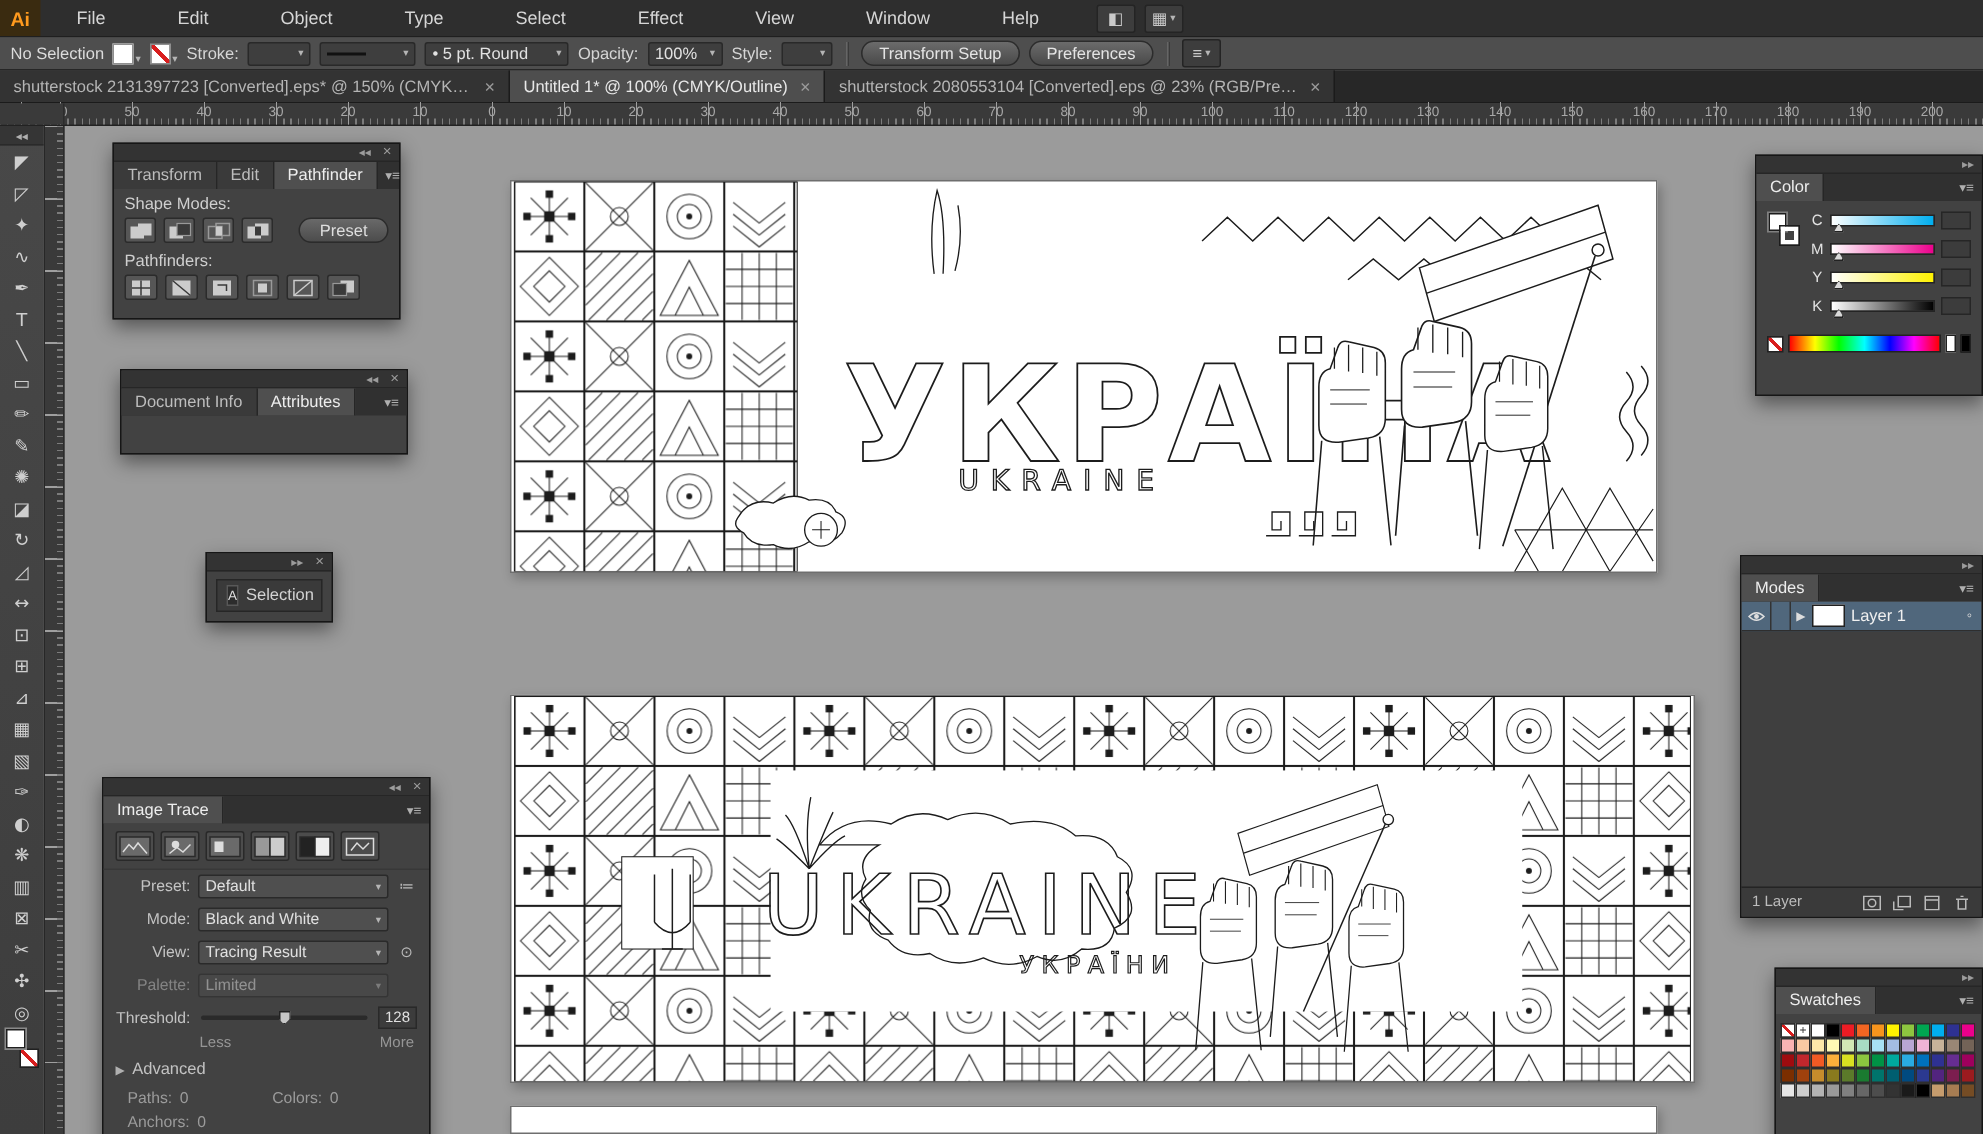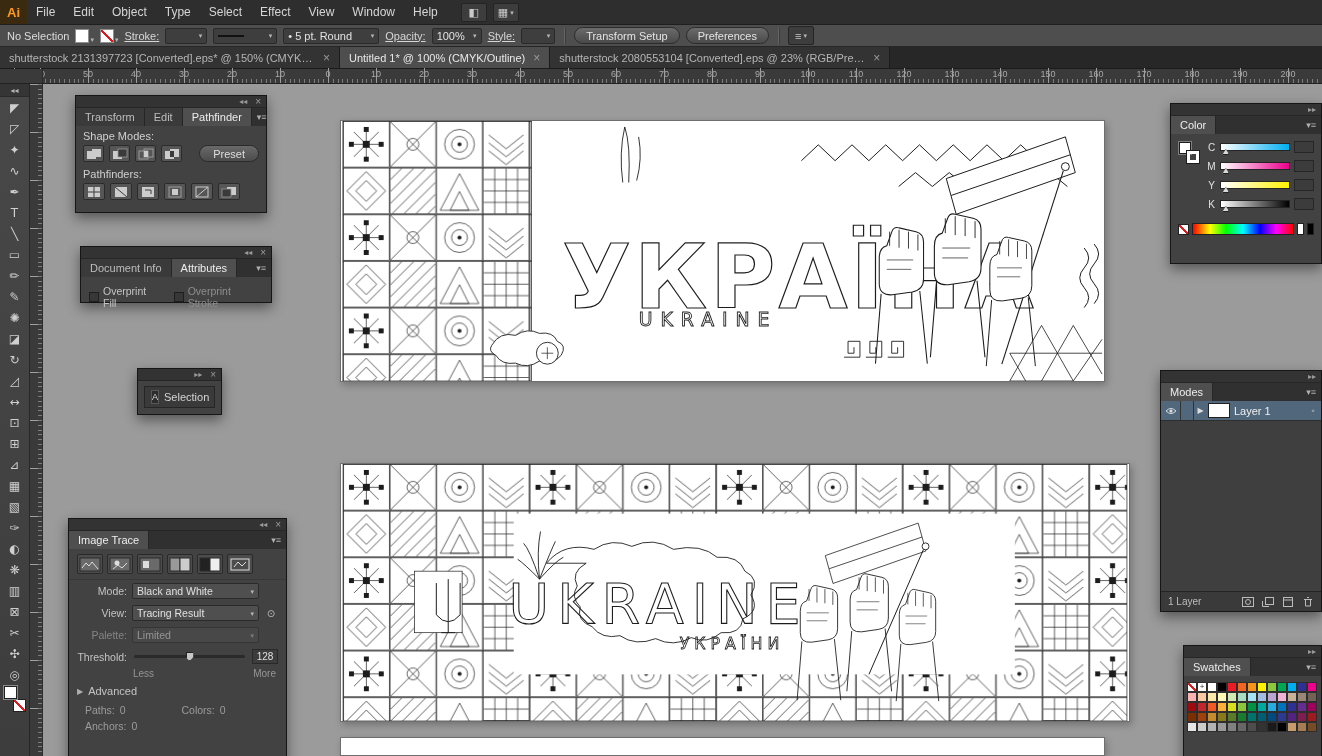--- a/index.html
+++ b/index.html
@@ -3,28 +3,28 @@
 <meta charset="utf-8">
 <style>
   *{box-sizing:border-box;margin:0;padding:0}
   body{margin:0;background:#1a1a1a;font-family:"Liberation Sans","DejaVu Sans",sans-serif}
   .app{position:relative;width:1322px;height:756px;overflow:hidden;background:#9b9b9b;cursor:default;user-select:none}
 
   
   .menubar{height:25px;background:#2e2e2e;border-bottom:1px solid #1f1f1f;display:flex;align-items:center}
   .ai-logo{width:27px;height:24px;background:#3a2b10;color:#ff9a1e;font-weight:bold;font-size:13px;display:flex;align-items:center;justify-content:center}
   .menu-items{display:flex;height:100%}
-  .menu-item{padding:0 9px;font-size:12px;color:#d6d6d6;display:flex;align-items:center}
+  .menu-item{padding:0 24px;font-size:12px;color:#d6d6d6;display:flex;align-items:center}
   .menubar-right{margin-left:14px;display:flex;gap:6px;align-items:center}
   .mb-iconbtn{height:19px;min-width:26px;padding:0 4px;background:#3d3d3d;border:1px solid #242424;border-radius:2px;color:#c9c9c9;font-size:11px;display:flex;align-items:center;justify-content:center;gap:2px}
   .dd-arrow{font-size:7px;color:#b5b5b5;line-height:1}
 
   
   .controlbar{height:22px;background:#4e4e4e;border-bottom:1px solid #262626;display:flex;align-items:center;padding:0 7px;gap:6px;font-size:11px;color:#dcdcdc}
-  .cb-link{text-decoration:underline;color:#d6d6d6}
+  .cb-link{color:#d6d6d6}
   .cb-select{height:16px;background:#3e3e3e;border:1px solid #292929;border-radius:2px;display:flex;align-items:center;justify-content:space-between;gap:5px;padding:0 4px;color:#e2e2e2}
   .cb-swatch{width:14px;height:14px;border:1px solid #8f8f8f;background:#fff}
   .cb-swatch.none{background:linear-gradient(45deg,#fff 42%,#d81e1e 42%,#d81e1e 58%,#fff 58%)}
   .swatch-dd{display:flex;align-items:flex-end;gap:1px}
   .cb-sep{width:1px;height:16px;background:#656565;margin:0 3px;box-shadow:1px 0 0 #3a3a3a}
   .ai-btn{height:17px;padding:0 11px;border-radius:9px;background:linear-gradient(#6b6b6b,#4a4a4a);border:1px solid #2c2c2c;color:#e4e4e4;font-size:11px;display:flex;align-items:center;white-space:nowrap}
   .line-preview{width:26px;height:2px;background:#111}
 
   
   .tabbar{height:22px;background:#272727;display:flex;align-items:stretch;border-bottom:1px solid #1b1b1b}
@@ -569,30 +569,20 @@
 
     <div class="panel" id="attributes">
       <div class="mini-bar">
         <span>◂◂</span>
         <span class="mini-close">×</span>
       </div>
       <div class="ptabs">
         <div style="display:contents"><div class="ptab">Document Info</div><div class="ptab active">Attributes</div></div>
         <div class="ptab-menu">▾≡</div>
       </div>
-      <div class="attr-body">
-          <label class="chk-item">
-          <span class="chk"></span>
-          <span>Overprint Fill</span>
-        </label>
-          <label class="chk-item">
-          <span class="chk"></span>
-          <span>Overprint Stroke</span>
-        </label>
-        </div>
     </div>
 
     <div class="panel" id="character">
       <div class="mini-bar">
         <span>▸▸</span>
         <span class="mini-close">×</span>
       </div>
       <div class="char-body">
         <div class="char-btn">
           <span class="char-icon">A</span>
@@ -643,20 +633,28 @@
             </svg>
           </div>
         <div class="it-iconbtn">
             <svg width="22" height="15">
               <rect x="2" y="2" width="18" height="11" fill="none" stroke="#ddd"></rect>
               <path d="M5,10 l4,-5 4,4 4,-4" stroke="#ddd" fill="none"></path>
             </svg>
           </div>
       </div>
       <div class="it-fields">
+          <div class="it-row">
+          <span class="it-label">Preset:</span>
+          <div class="it-select">
+            <span>Default</span>
+            <span class="dd-arrow">▾</span>
+          </div>
+          <span class="it-after">≔</span>
+        </div>
           <div class="it-row">
           <span class="it-label">Mode:</span>
           <div class="it-select">
             <span>Black and White</span>
             <span class="dd-arrow">▾</span>
           </div>
           <span class="it-after"></span>
         </div>
           <div class="it-row">
           <span class="it-label">View:</span>

